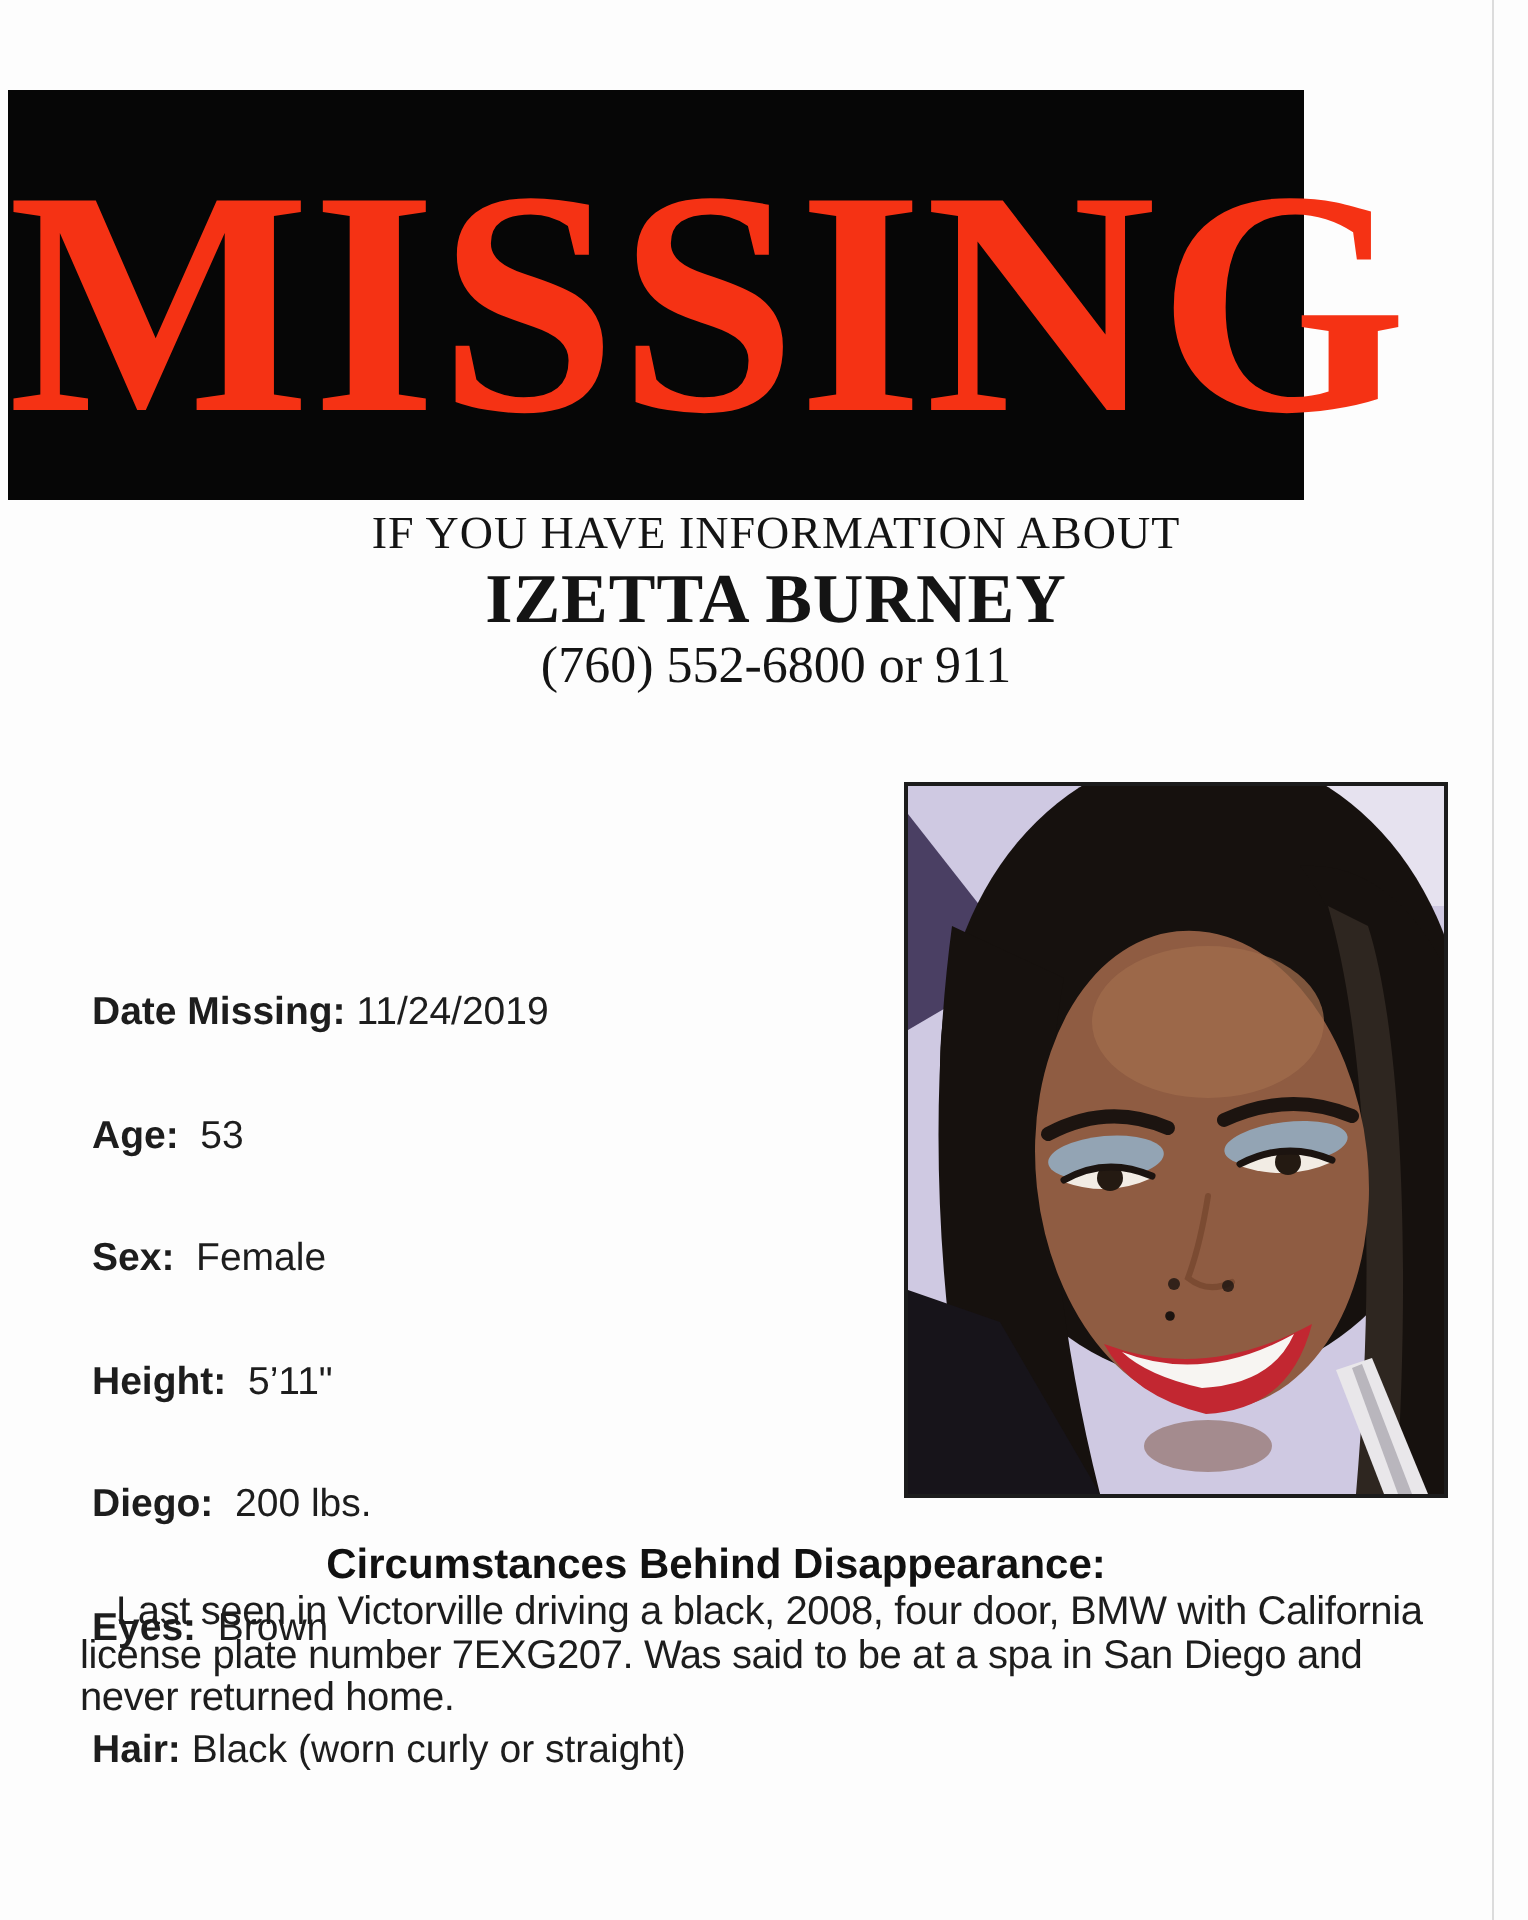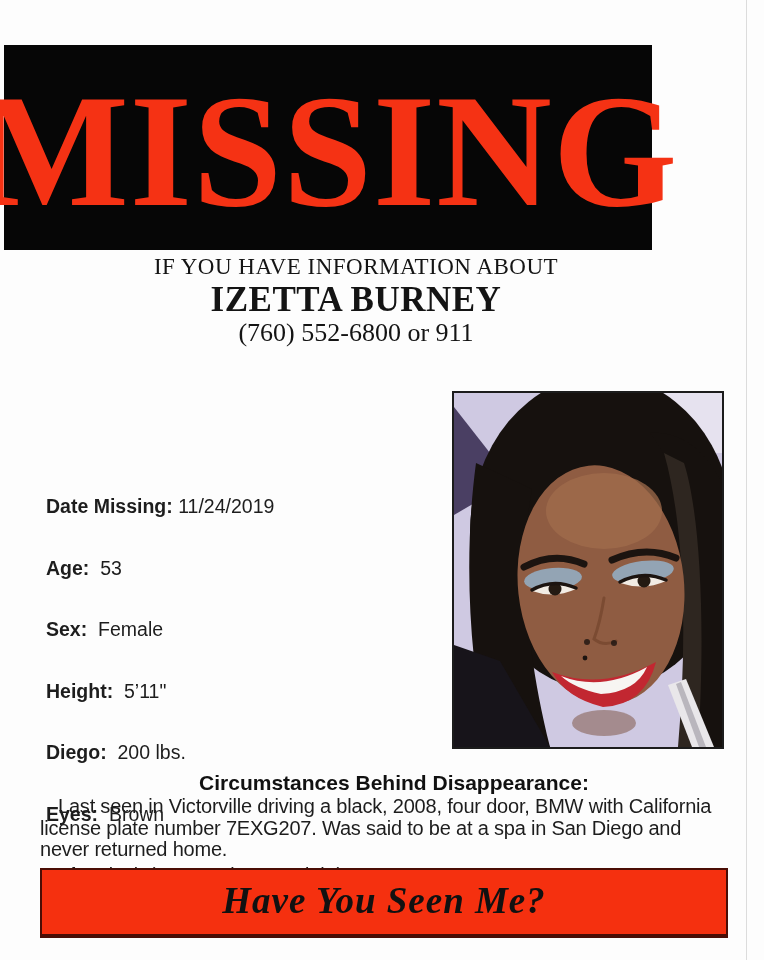--- a/index.html
+++ b/index.html
@@ -12,36 +12,37 @@
     color:#141414;
   }
   .edge-right{
     position:absolute;left:746px;top:0;width:1px;height:100%;
     background:#dcdcdc;
   }
   
   .missing-banner{
     position:absolute;left:4px;top:45px;width:648px;height:205px;
     background:#060606;
-    display:flex;align-items:center;justify-content:center;
+    display:flex;align-items:center;justify-content:flex-start;
   }
   .missing-banner .word{
     font-family:"Liberation Serif", serif;
     font-weight:bold;
     font-size:160px;
     line-height:1;
     letter-spacing:1px;
     color:#f53214;
     padding-top:6px;
     white-space:nowrap;
   }
   
   .header-block{
     position:absolute;left:0;top:252px;width:712px;
     text-align:center;
+    padding-left:32px;
   }
   .hdr-line1{font-size:23px;line-height:29px;letter-spacing:.5px;}
   .hdr-name{font-size:35px;line-height:37px;font-weight:bold;letter-spacing:.5px;}
   .hdr-call{font-size:26px;line-height:30px;letter-spacing:-0.5px;}
   .hdr-phone{font-size:26px;line-height:30px;}
   
   .details{
     position:absolute;left:46px;top:455px;width:404px;
     font-family:"Liberation Sans", sans-serif;
     font-size:19.5px;line-height:20.5px;
@@ -55,21 +56,20 @@
     border:2px solid #1c1c1c;box-sizing:border-box;background:#cfc9e2;
   }
   .photo-frame svg{display:block;}
   
   .circ-heading{
     position:absolute;left:0;top:772px;width:716px;
     text-align:center;
     font-family:"Liberation Sans", sans-serif;
     font-weight:bold;font-size:21px;line-height:22px;
     color:#111;
-    margin-left:36px;
   }
   .circ-body{
     position:absolute;left:40px;top:796px;width:688px;
     font-family:"Liberation Sans", sans-serif;
     font-size:20px;line-height:21.5px;
     letter-spacing:-0.2px;
     text-indent:18px;
     color:#1d1d1d;
   }
   
@@ -162,17 +162,14 @@
       <path d="M107,283 Q148,299 193,274 Q182,299 147,301 Q120,295 107,283 Z" fill="#f7f5f2"></path>
 
       <polygon points="214,292 232,286 260,354 238,354" fill="#e9e7ea"></polygon>
       <polygon points="222,291 227,289 252,354 245,354" fill="#b9b6bd"></polygon>
     </svg>
   </div>
 
   <div class="circ-heading">Circumstances Behind Disappearance:</div>
   <div class="circ-body">Last seen in Victorville driving a black, 2008, four door, BMW with California license plate number 7EXG207.  Was said to be at a spa in San Diego and never returned home.</div>
 
-  <div class="footer-banner">
-    <span class="q">Have You Seen Me?</span>
-  </div>
 
 </div>
 
 </body></html>

